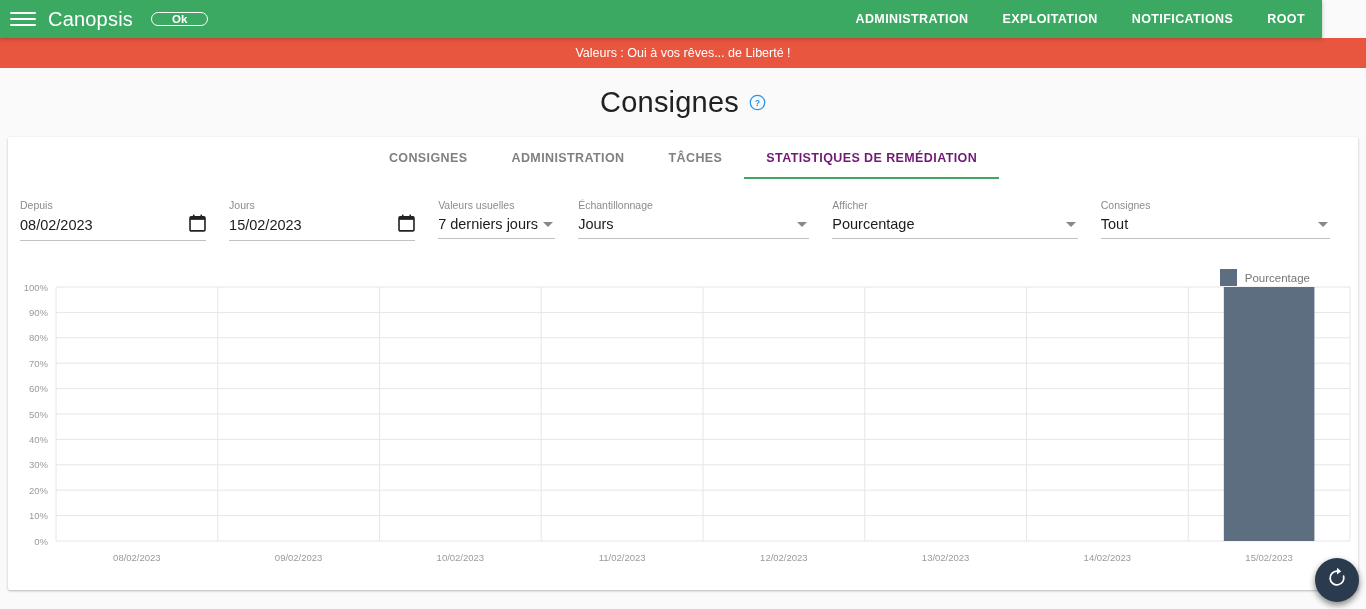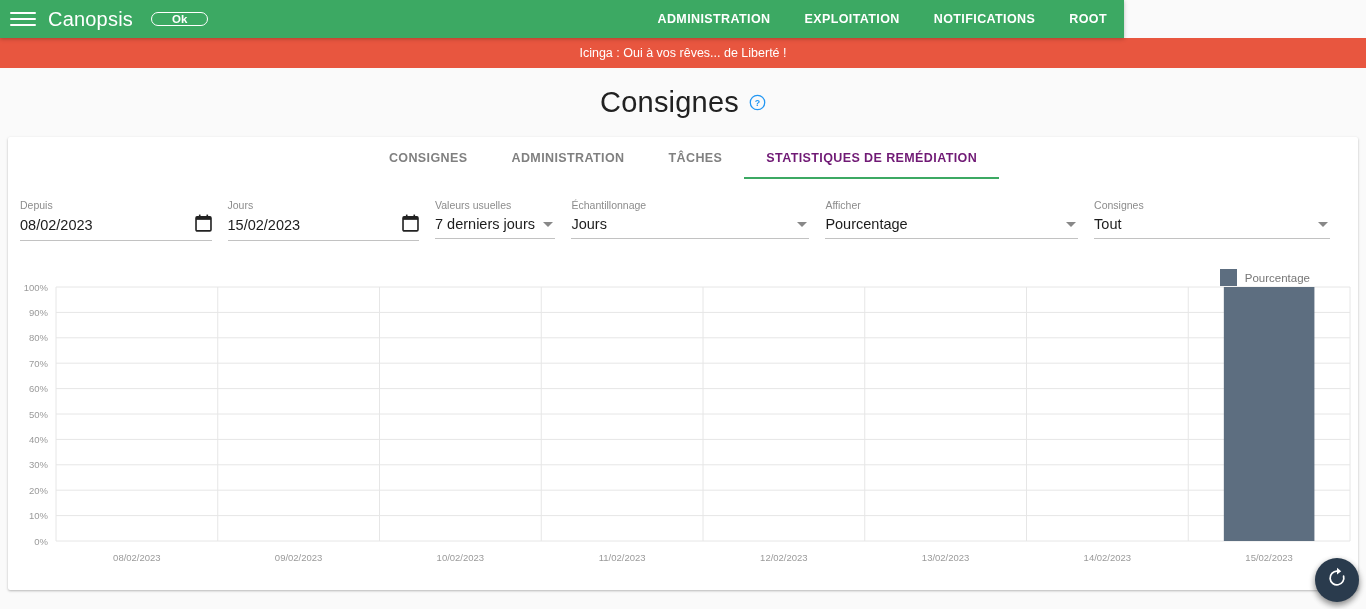--- a/index.html
+++ b/index.html
@@ -5,21 +5,21 @@
   * { box-sizing: border-box; margin: 0; padding: 0; }
   html, body {
     width: 1366px; height: 609px;
     background: #fafafa;
     font-family: "Liberation Sans", sans-serif;
     overflow: hidden;
   }
 
   
   .appbar {
-    position: absolute; top: 0; left: 0; width: 1124px; height: 38px;
+    position: absolute; top: 0; left: 0; width: 1322px; height: 38px;
     background: #3ca963;
     display: flex; align-items: center;
     box-shadow: 0 1px 4px rgba(0,0,0,.25);
     z-index: 5;
   }
   .hamburger {
     width: 26px; height: 20px; margin-left: 10px; margin-right: 12px;
     display: flex; flex-direction: column; justify-content: center; gap: 4px;
     cursor: pointer;
   }
@@ -79,21 +79,21 @@
     color: #808080; cursor: pointer; position: relative; white-space: nowrap;
   }
   .tab.active { color: #701a75; }
   .tab.active::after {
     content: ""; position: absolute; left: 0; right: 0; bottom: 0;
     height: 2px; background: #3ca963;
   }
 
   
   .filters {
-    display: flex; padding: 20px 12px 0 12px; gap: 0;
+    display: flex; padding: 20px 12px 0 12px; gap: 7px;
   }
   .field { position: relative; padding-right: 16px; }
   .field.date  { width: 210px; }
   .field.usual { width: 138px; }
   .field.sample{ width: 257px; }
   .field.show  { width: 272px; }
   .field.cons  { width: 255px; }
   .field-label {
     font-size: 10.5px; color: #8c8c8c; line-height: 12px; margin-bottom: 3px;
   }
@@ -146,21 +146,21 @@
   <div class="brand">Canopsis</div>
   <div class="okbadge">Ok</div>
   <div class="navspacer"></div>
   <div class="navitem">ADMINISTRATION</div>
   <div class="navitem">EXPLOITATION</div>
   <div class="navitem">NOTIFICATIONS</div>
   <div class="navitem last">ROOT</div>
 </div>
 
 <div class="banner">
-  <span>Icinga : Oui à vos rêves... de Liberté !</span>
+  <span>Valeurs : Oui à vos rêves... de Liberté !</span>
 </div>
 
 <div class="pagetitle">
   <h1>Consignes</h1>
   <span>
     <svg class="helpicon" width="17" height="17" viewBox="0 0 24 24">
       <circle cx="12" cy="12" r="10.2" fill="none" stroke="#2196f3" stroke-width="1.8"></circle>
       <text x="12" y="16.6" text-anchor="middle" font-family="Liberation Sans, sans-serif" font-size="12.5" font-weight="bold" fill="#2196f3">?</text>
     </svg>
   </span>

